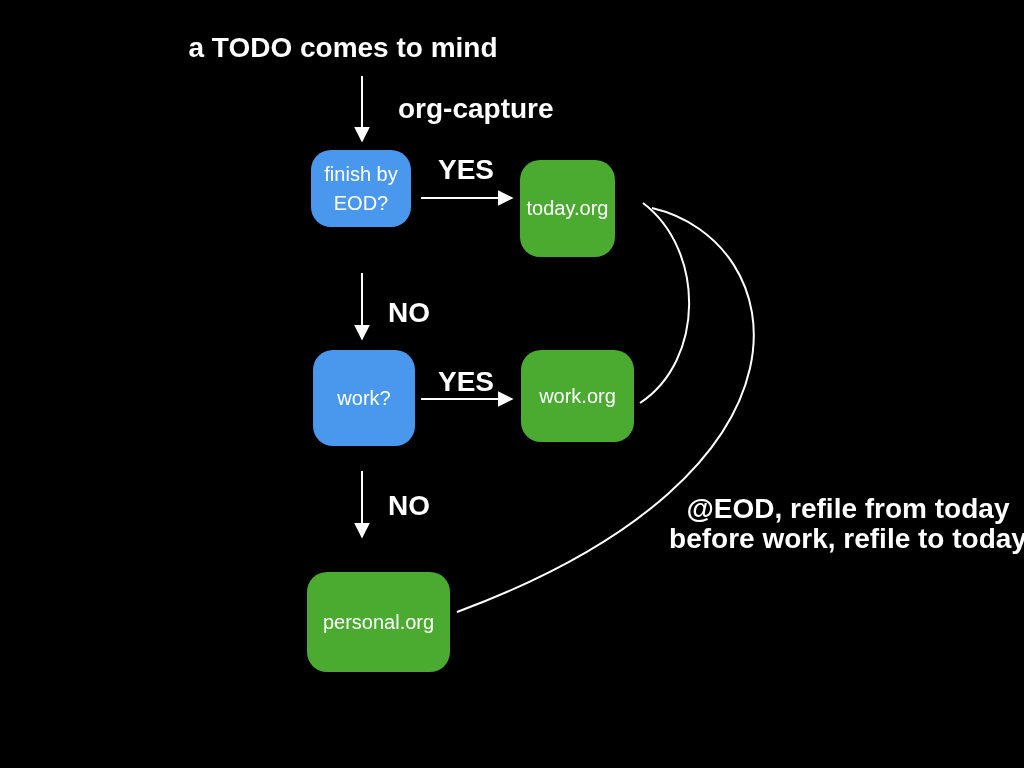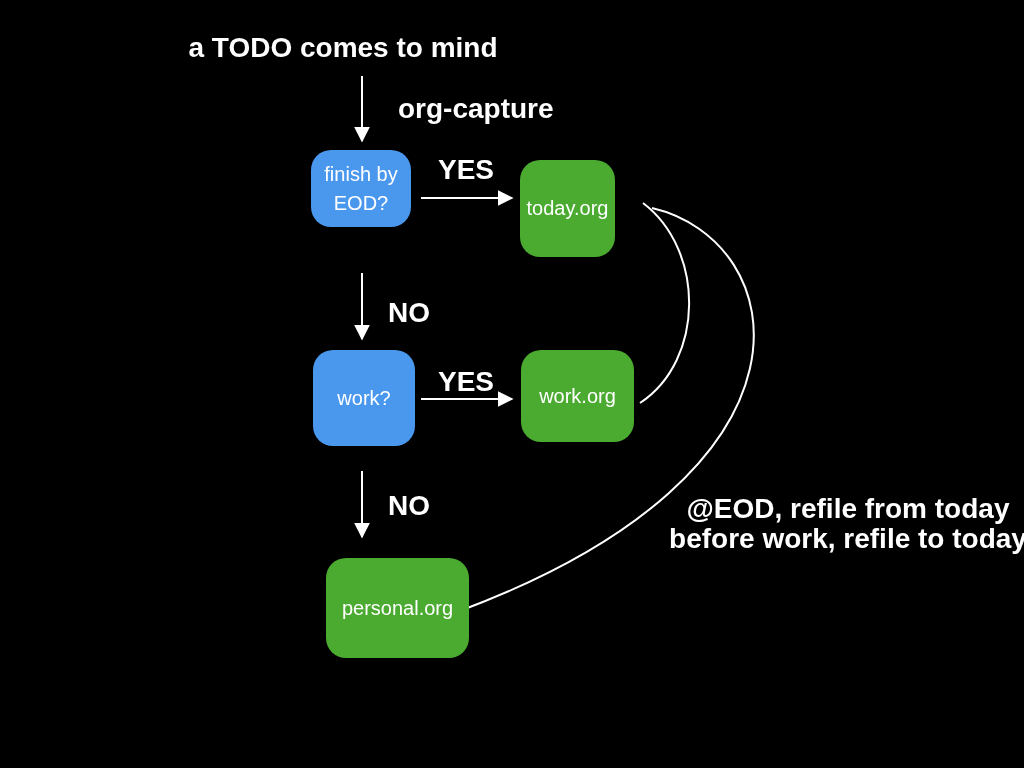--- a/index.html
+++ b/index.html
@@ -58,21 +58,21 @@
   #capture-lbl  { left: 398px; top: 96px; }
   #yes1-lbl     { left: 419px; top: 157px; width: 94px; }
   #no1-lbl      { left: 388px; top: 300px; }
   #yes2-lbl     { left: 419px; top: 369px; width: 94px; }
   #no2-lbl      { left: 388px; top: 493px; }
   #annotation   { left: 668px; top: 494px; width: 360px; line-height: 30px; text-align: center; }
   #node-finish   { left: 311px; top: 150px; width: 100px; height: 77px; }
   #node-today    { left: 520px; top: 160px; width: 95px; height: 97px; }
   #node-work-q   { left: 313px; top: 350px; width: 102px; height: 96px; }
   #node-work-org { left: 521px; top: 350px; width: 113px; height: 92px; }
-  #node-personal { left: 307px; top: 558px; width: 143px; height: 100px; margin-left: 19px; }
+  #node-personal { left: 307px; top: 572px; width: 143px; height: 100px; }
 </style>
 </head>
 <body>
 
 <div class="stage">
 
   <svg class="connectors" viewBox="0 0 1024 768" xmlns="http://www.w3.org/2000/svg">
     <defs>
       <marker id="arrowhead" viewBox="0 0 10 10" refX="9" refY="5" markerWidth="8" markerHeight="8" orient="auto-start-reverse">
         <path d="M0,0 L10,5 L0,10 z" style="fill: var(--line-color, #ffffff); stroke: none;"></path>

